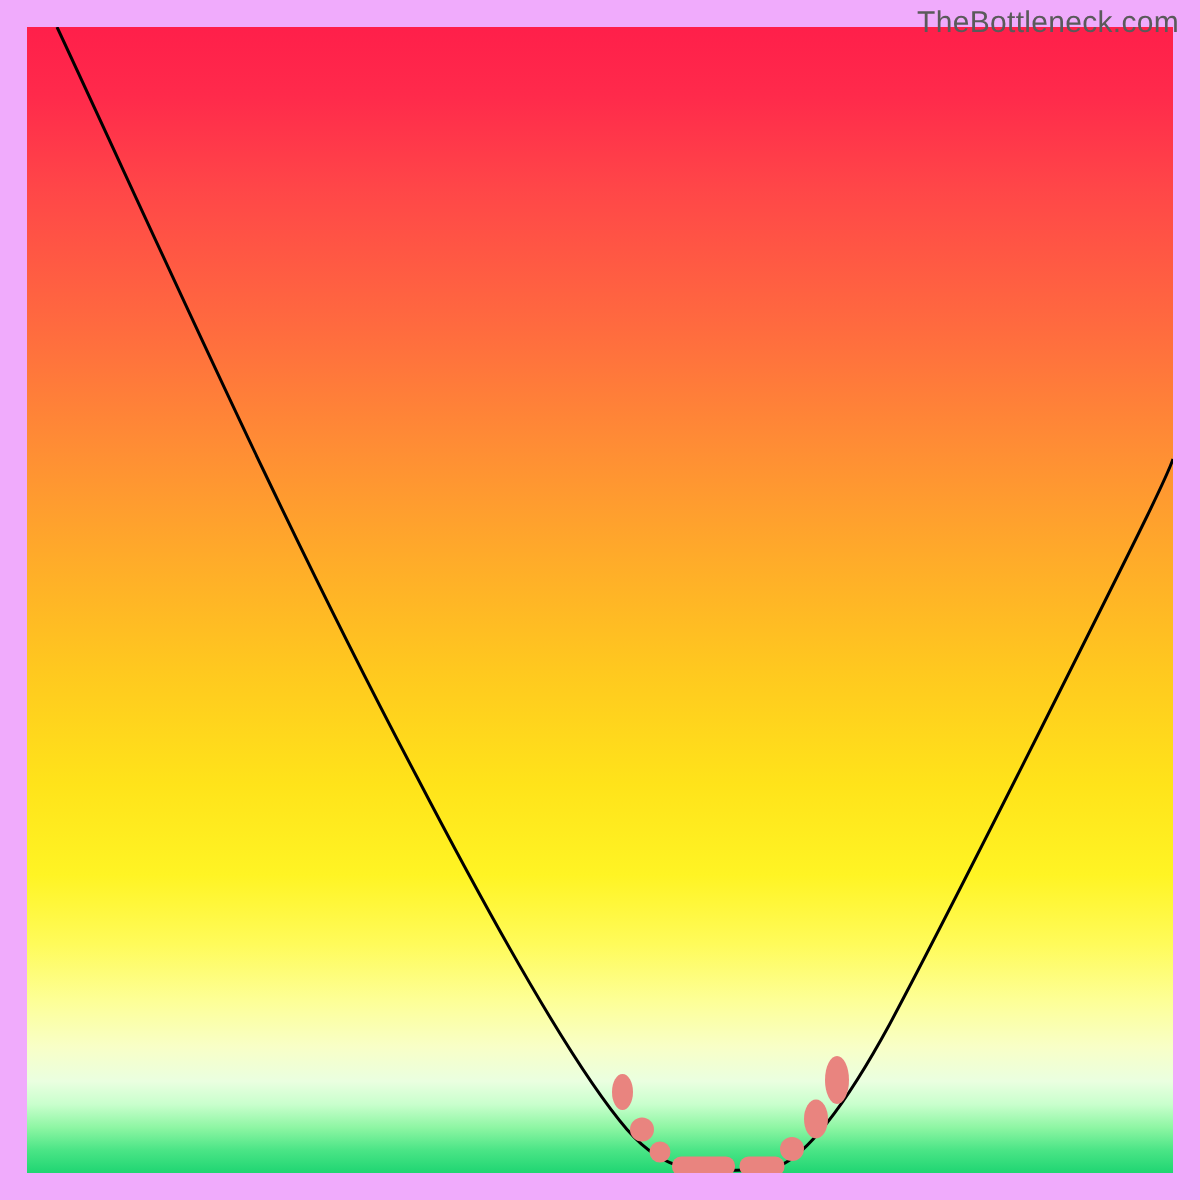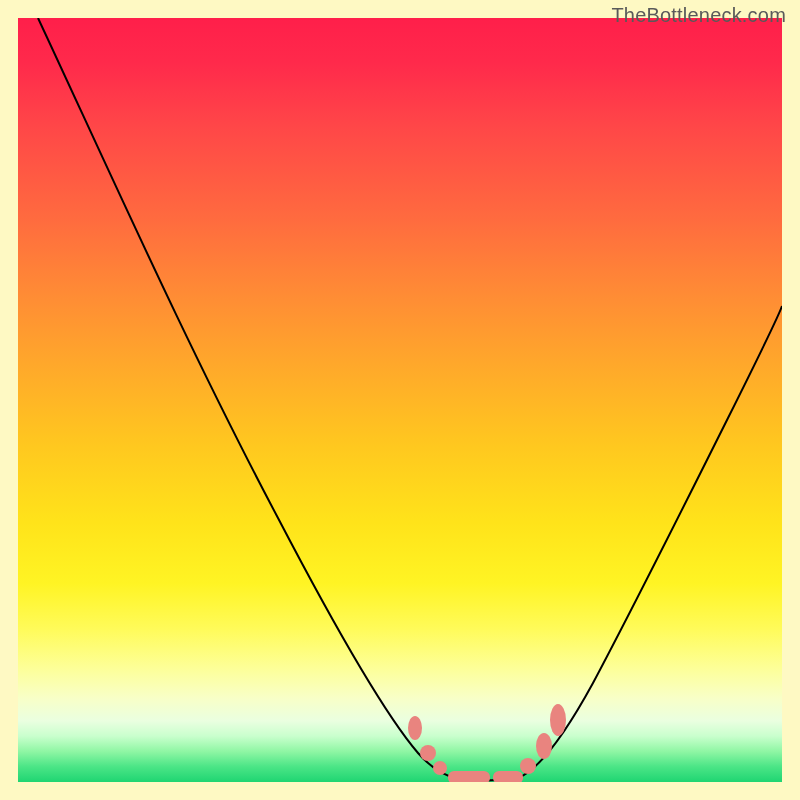--- a/index.html
+++ b/index.html
@@ -10,21 +10,21 @@
     background: #000;
     overflow: hidden;
     font-family: Arial, Helvetica, sans-serif;
   }
   .frame {
     position: absolute;
     top: 0;
     left: 0;
     width: 800px;
     height: 800px;
-    background: #fef9c3;
+    background: #f0abfc;
   }
   .plot-area {
     position: absolute;
     
     top: 18px;
     left: 18px;
     width: 764px;
     height: 764px;
     overflow: hidden;
   }

